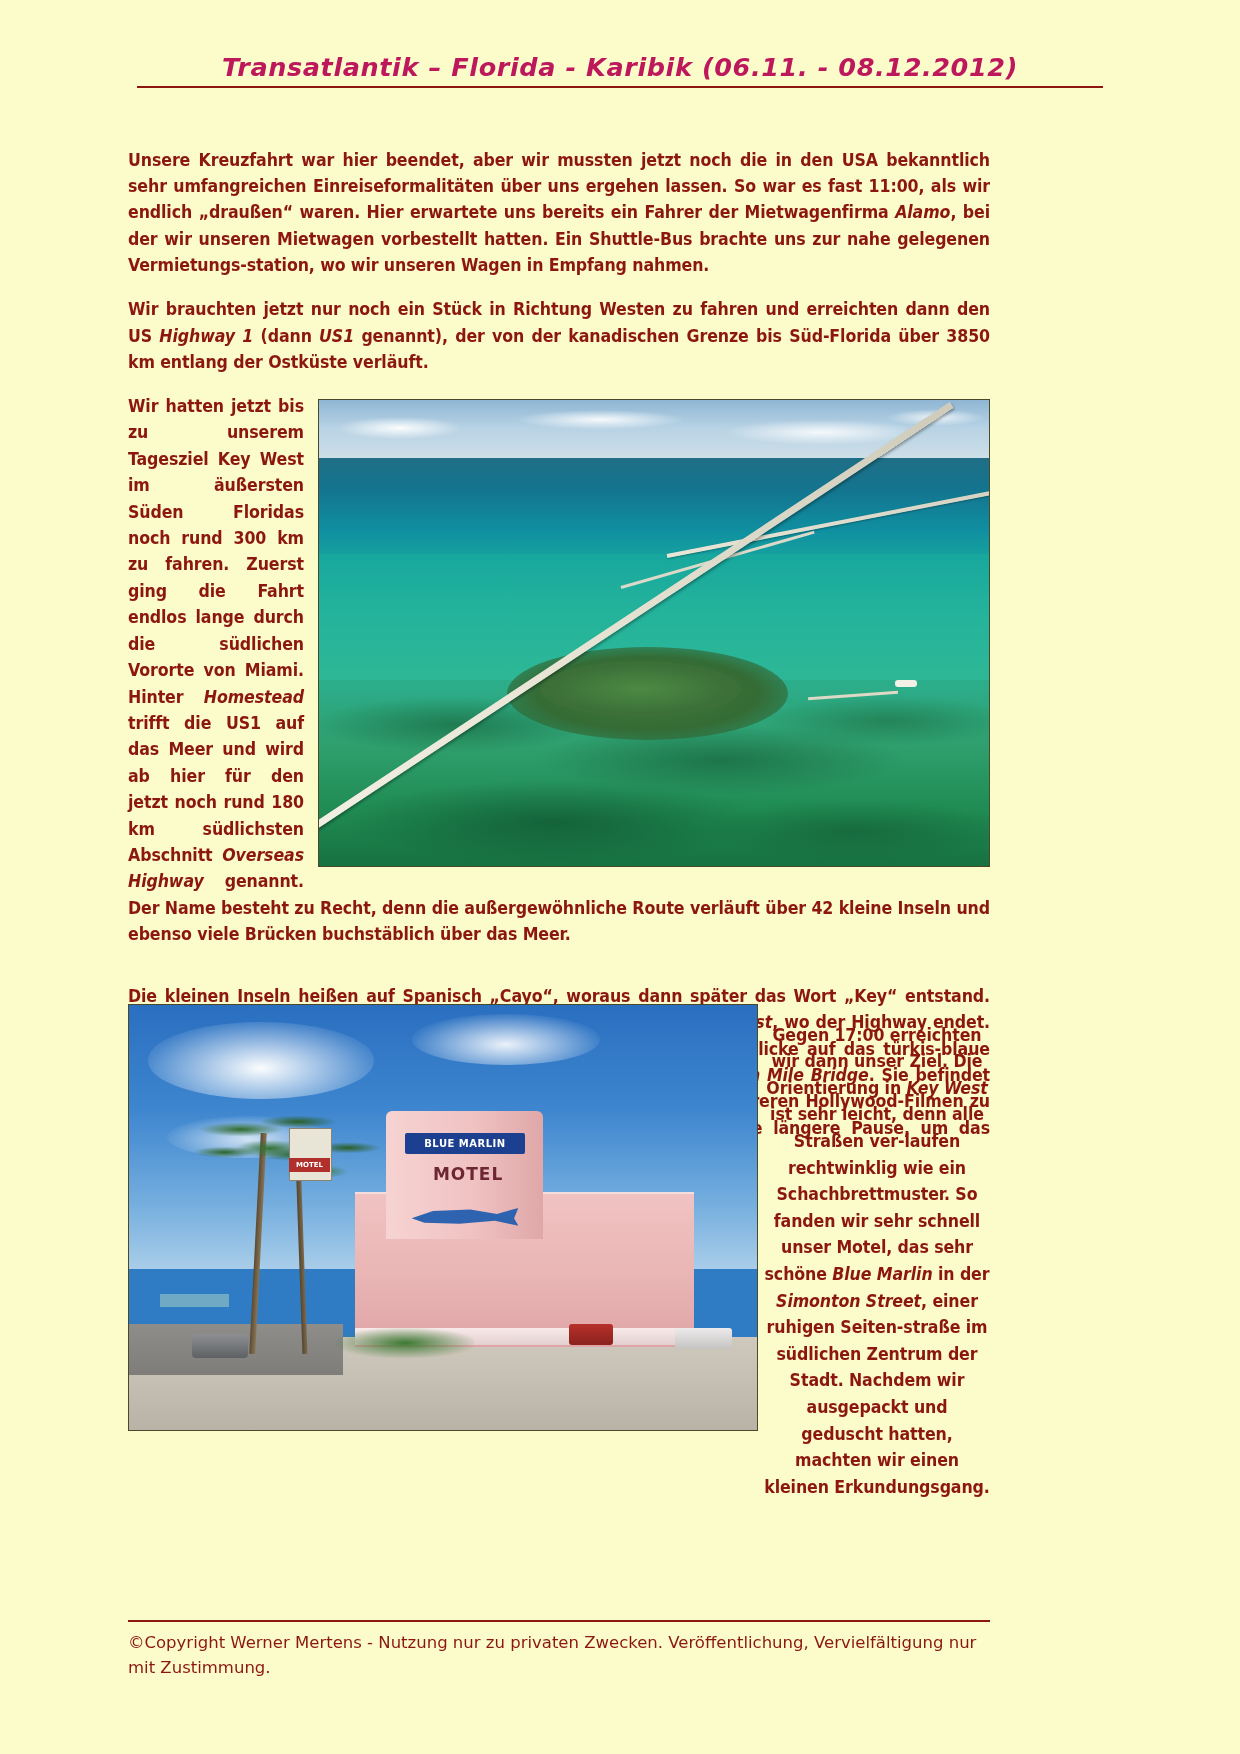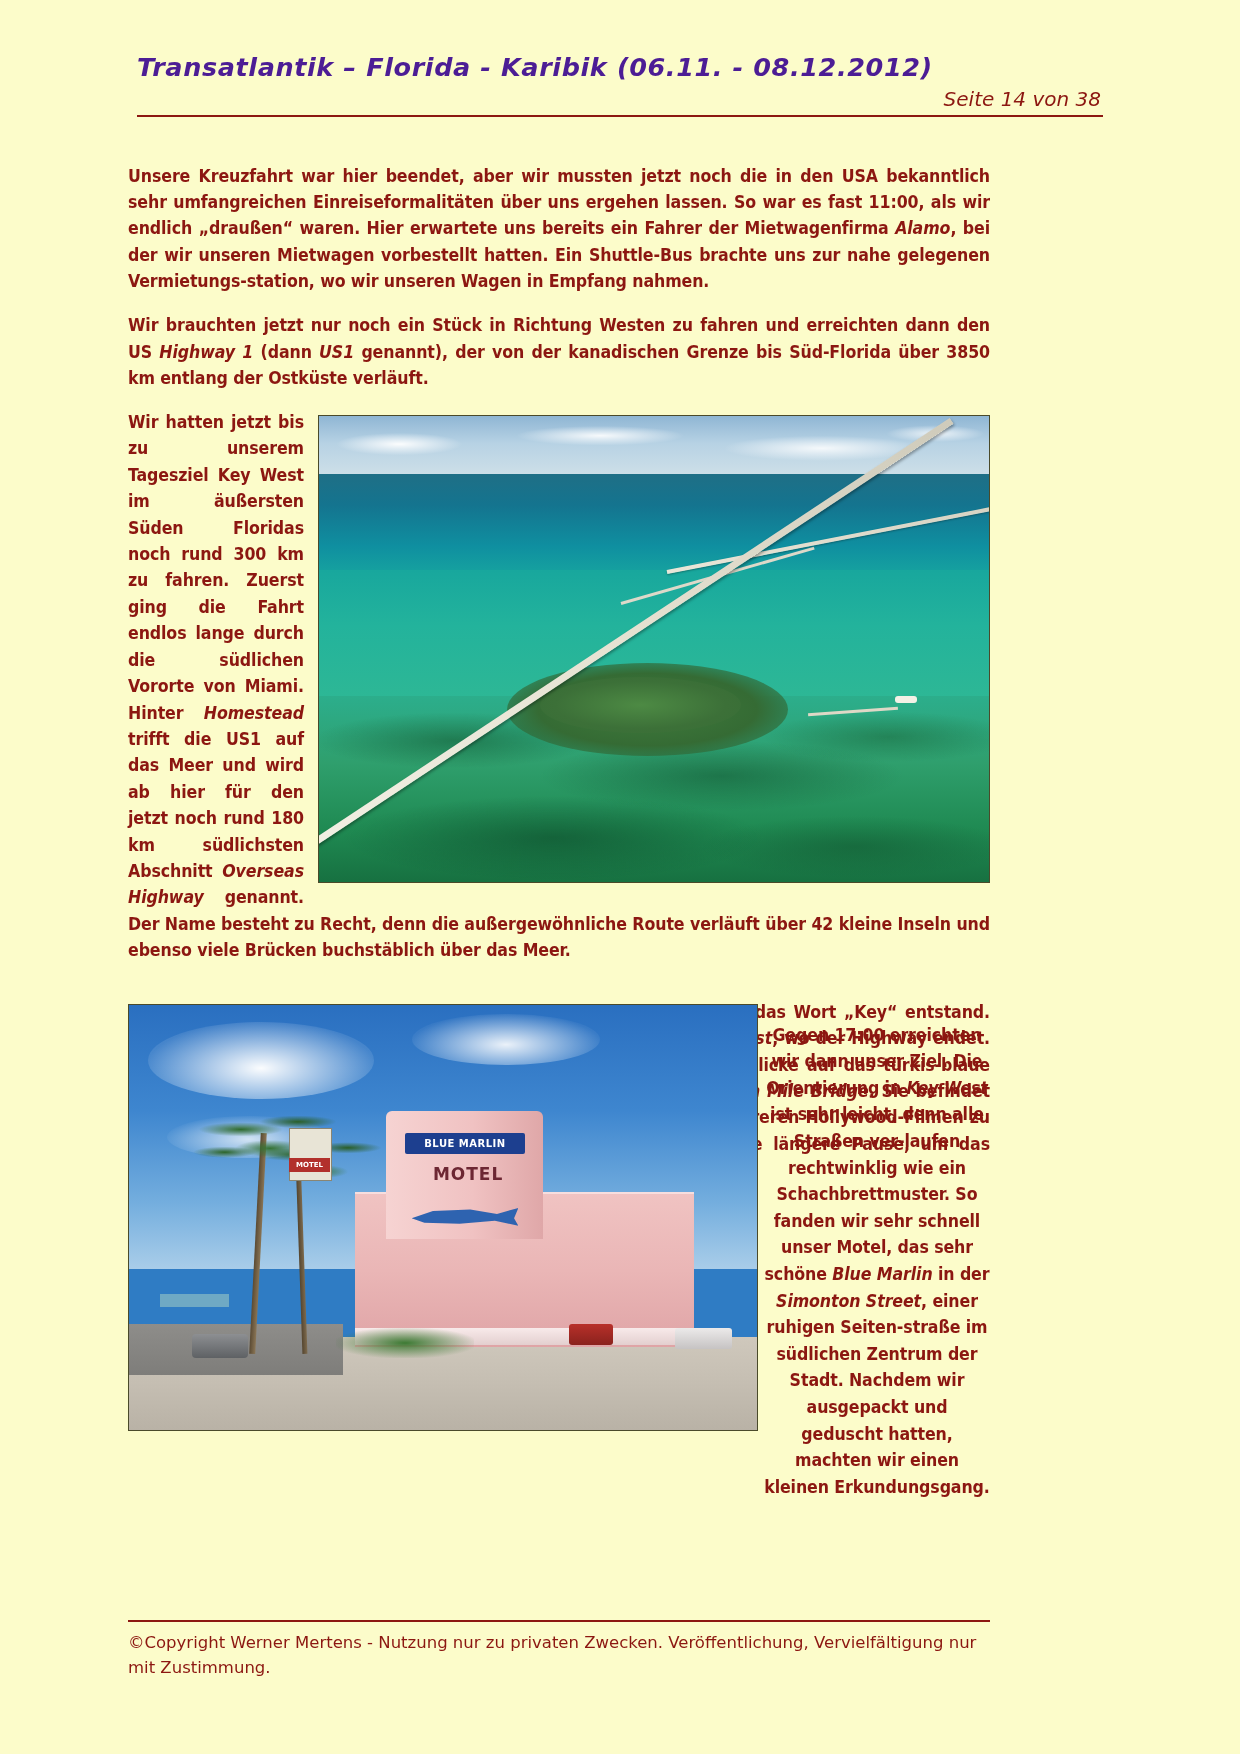--- a/index.html
+++ b/index.html
@@ -22,21 +22,22 @@
   }
 
   
   .header {
     position: absolute;
     left: 137px;
     top: 52px;
     width: 966px;
   }
   .header-title {
-    color: #4c1d95;
+    text-align: center;
+    color: #be185d;
     font-family: "DejaVu Sans", sans-serif;
     font-size: 25.5px;
     font-weight: bold;
     font-style: italic;
     letter-spacing: 0.6px;
     white-space: nowrap;
   }
   .header-page {
     text-align: right;
     color: #8C1711;
@@ -50,21 +51,21 @@
     margin-top: 4px;
     height: 0;
     border-top: 2px solid #8C1711;
     width: 100%;
   }
 
   
   .content {
     position: absolute;
     left: 128px;
-    top: 145px;
+    top: 129px;
     width: 862px;
   }
   .para {
     color: #8C1711;
     font-family: "DejaVu Sans Condensed", "DejaVu Sans", sans-serif;
     font-size: 17.6px;
     font-weight: bold;
     line-height: 26.4px;
     text-align: justify;
     letter-spacing: -0.1px;
@@ -336,21 +337,20 @@
   }
   .clear { clear: both; }
 </style>
 </head>
 <body>
 
 <div class="page">
 
   <div class="header">
     <div class="header-title">Transatlantik – Florida  -  Karibik   (06.11.  -  08.12.2012)</div>
-    <div class="header-page">Seite 14 von 38</div>
     <div class="header-rule"></div>
   </div>
 
   <div class="content">
 
     <p class="para"><span>Unsere Kreuzfahrt war hier beendet, aber wir mussten jetzt noch die in den USA bekanntlich sehr umfangreichen Einreiseformalitäten über uns ergehen lassen. So war es fast 11:00, als wir endlich „draußen“ waren. Hier erwartete uns bereits ein Fahrer der Mietwagenfirma </span><i>Alamo</i><span>, bei der wir unseren Mietwagen vorbestellt hatten. Ein Shuttle-Bus brachte uns zur nahe gelegenen Vermietungs-station, wo wir unseren Wagen in Empfang nahmen.</span></p>
 
     <p class="para"><span>Wir brauchten jetzt nur noch ein Stück in Richtung Westen zu fahren und erreichten dann den US </span><i>Highway 1</i><span> (dann </span><i>US1</i><span> genannt), der von der kanadischen Grenze bis Süd-Florida über 3850 km entlang der Ostküste verläuft.</span></p>
 
     <div class="img1">

